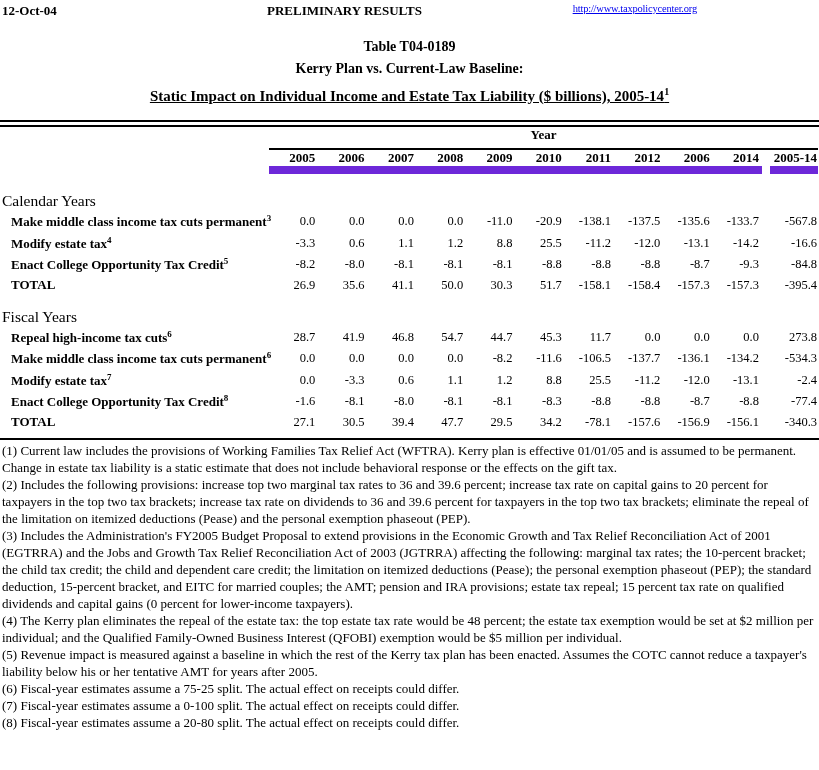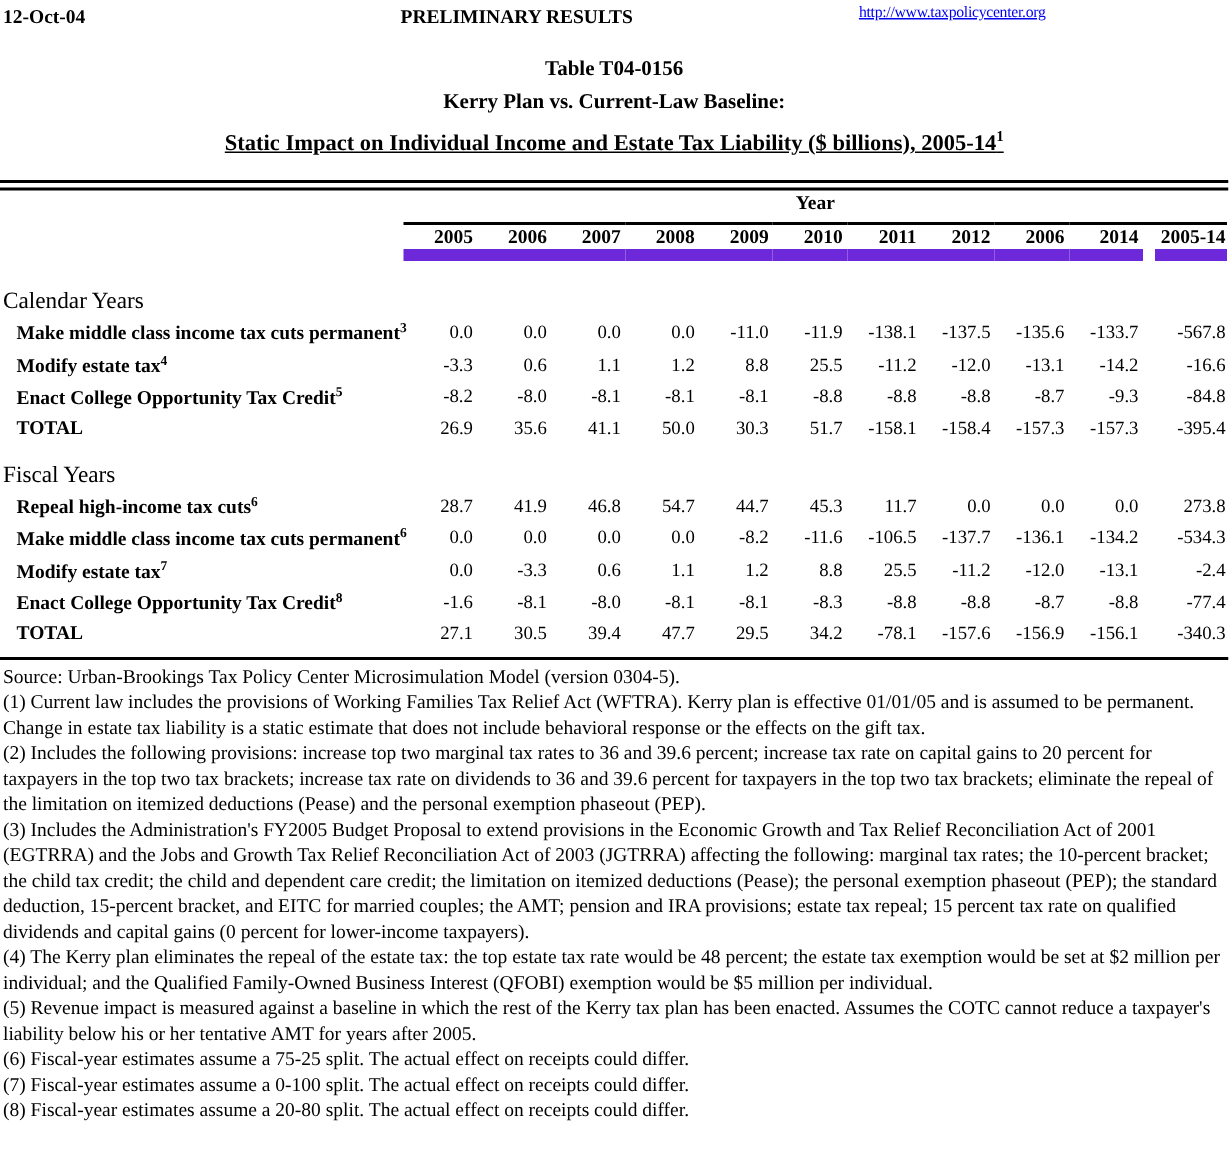--- a/index.html
+++ b/index.html
@@ -86,21 +86,21 @@
 </head>
 <body>
 
 <div class="topbar">
   <span class="date">12-Oct-04</span>
   <span class="prelim">PRELIMINARY RESULTS</span>
   <span class="url"><a href="#">http://www.taxpolicycenter.org</a></span>
 </div>
 
 <div class="titles">
-  <div class="t1">Table T04-0156</div>
+  <div class="t1">Table T04-0189</div>
   <div class="t2">Kerry Plan vs. Current-Law Baseline:</div>
   <div class="t3"><span>Static Impact on Individual Income and Estate Tax Liability ($ billions), 2005-14</span><sup>1</sup></div>
 </div>
 
 <div class="rule-double"></div>
 
 <table class="results">
   <colgroup>
     <col class="c-label">
     <col class="c-year">
@@ -144,21 +144,21 @@
       <tr class="section-row">
         <td class="section" colspan="13">Calendar Years</td>
       </tr>
       <tr class="item-row">
         <td class="rowlabel">Make middle class income tax cuts permanent<sup>3</sup></td>
         <td class="num">0.0</td>
         <td class="num">0.0</td>
         <td class="num">0.0</td>
         <td class="num">0.0</td>
         <td class="num">-11.0</td>
-        <td class="num">-11.9</td>
+        <td class="num">-20.9</td>
         <td class="num">-138.1</td>
         <td class="num">-137.5</td>
         <td class="num">-135.6</td>
         <td class="num">-133.7</td>
         <td class="gapcol"></td>
         <td class="num last">-567.8</td>
       </tr>
       <tr class="item-row">
         <td class="rowlabel">Modify estate tax<sup>4</sup></td>
         <td class="num">-3.3</td>
@@ -284,21 +284,20 @@
         <td class="num">-156.1</td>
         <td class="gapcol"></td>
         <td class="num last">-340.3</td>
       </tr>
     </tbody>
 </table>
 
 <div class="rule-bottom"></div>
 
 <div class="footnotes">
-  <div>Source: Urban-Brookings Tax Policy Center Microsimulation Model (version 0304-5).</div>
   <div>(1) Current law includes the provisions of Working Families Tax Relief Act (WFTRA). Kerry plan is effective 01/01/05 and is assumed to be permanent. Change in estate tax liability is a static estimate that does not include behavioral response or the effects on the gift tax.</div>
   <div>(2) Includes the following provisions: increase top two marginal tax rates to 36 and 39.6 percent; increase tax rate on capital gains to 20 percent for taxpayers in the top two tax brackets; increase tax rate on dividends to 36 and 39.6 percent for taxpayers in the top two tax brackets; eliminate the repeal of the limitation on itemized deductions (Pease) and the personal exemption phaseout (PEP).</div>
   <div>(3) Includes the Administration's FY2005 Budget Proposal to extend provisions in the Economic Growth and Tax Relief Reconciliation Act of 2001 (EGTRRA) and the Jobs and Growth Tax Relief Reconciliation Act of 2003 (JGTRRA) affecting the following: marginal tax rates; the 10-percent bracket; the child tax credit; the child and dependent care credit; the limitation on itemized deductions (Pease); the personal exemption phaseout (PEP); the standard deduction, 15-percent bracket, and EITC for married couples; the AMT; pension and IRA provisions; estate tax repeal; 15 percent tax rate on qualified dividends and capital gains (0 percent for lower-income taxpayers).</div>
   <div>(4) The Kerry plan eliminates the repeal of the estate tax: the top estate tax rate would be 48 percent; the estate tax exemption would be set at $2 million per individual; and the Qualified Family-Owned Business Interest (QFOBI) exemption would be $5 million per individual.</div>
   <div>(5) Revenue impact is measured against a baseline in which the rest of the Kerry tax plan has been enacted.  Assumes the COTC cannot reduce a taxpayer's liability below his or her tentative AMT for years after 2005.</div>
   <div>(6) Fiscal-year estimates assume a 75-25 split.  The actual effect on receipts could differ.</div>
   <div>(7) Fiscal-year estimates assume a 0-100 split.  The actual effect on receipts could differ.</div>
   <div>(8) Fiscal-year estimates assume a 20-80 split.  The actual effect on receipts could differ.</div>
 </div>
 

